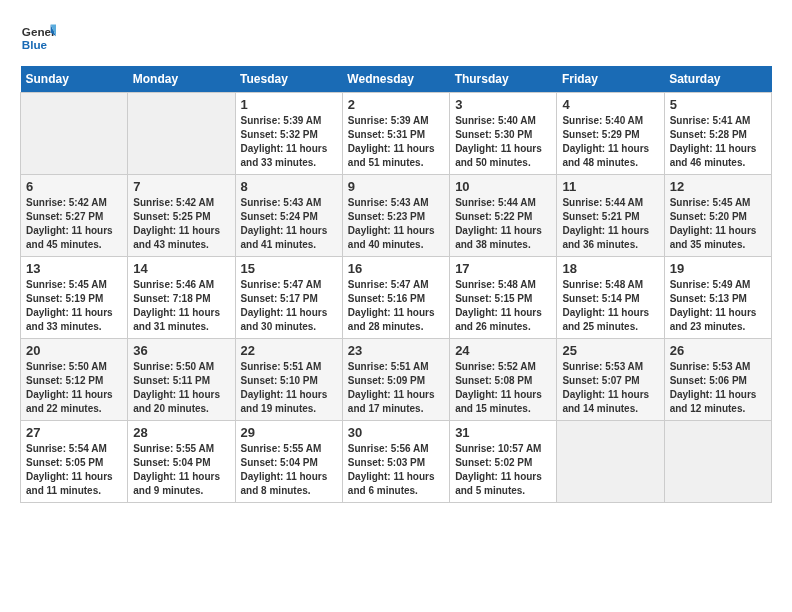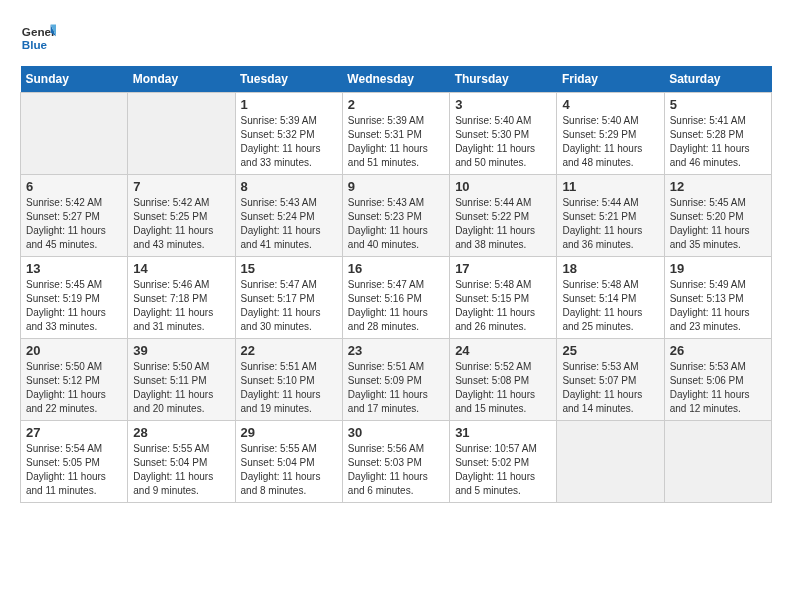--- a/index.html
+++ b/index.html
@@ -66,20 +66,21 @@
     .day-num {
       font-size: 13px;
       font-weight: bold;
       color: #333;
       margin-bottom: 2px;
     }
     .day-info {
       font-size: 10px;
       color: #333;
       line-height: 1.4;
+      font-weight: bold;
     }
     .empty-cell {
       background: #f0f0f0 !important;
     }
   </style>
 </head>
 <body>
 
 <div class="header">
   <div class="logo">
@@ -192,21 +193,21 @@
           <div class="day-num">19</div>
           <div class="day-info"><span>Sunrise: 5:49 AM</span><br><span>Sunset: 5:13 PM</span><br><span>Daylight: 11 hours</span><br><span>and 23 minutes.</span></div>
         </td>
       </tr>
       <tr>
         <td>
           <div class="day-num">20</div>
           <div class="day-info"><span>Sunrise: 5:50 AM</span><br><span>Sunset: 5:12 PM</span><br><span>Daylight: 11 hours</span><br><span>and 22 minutes.</span></div>
         </td>
         <td>
-          <div class="day-num">39</div>
+          <div class="day-num">36</div>
           <div class="day-info"><span>Sunrise: 5:50 AM</span><br><span>Sunset: 5:11 PM</span><br><span>Daylight: 11 hours</span><br><span>and 20 minutes.</span></div>
         </td>
         <td>
           <div class="day-num">22</div>
           <div class="day-info"><span>Sunrise: 5:51 AM</span><br><span>Sunset: 5:10 PM</span><br><span>Daylight: 11 hours</span><br><span>and 19 minutes.</span></div>
         </td>
         <td>
           <div class="day-num">23</div>
           <div class="day-info"><span>Sunrise: 5:51 AM</span><br><span>Sunset: 5:09 PM</span><br><span>Daylight: 11 hours</span><br><span>and 17 minutes.</span></div>
         </td>

